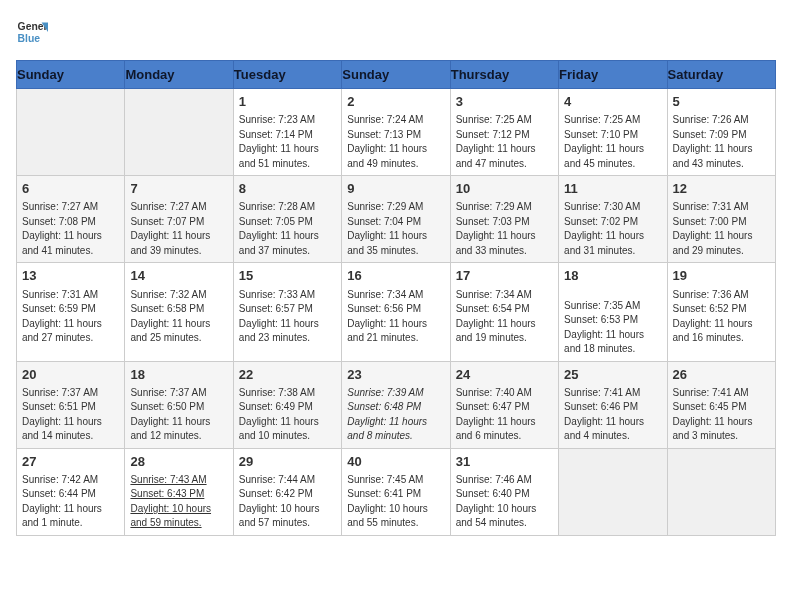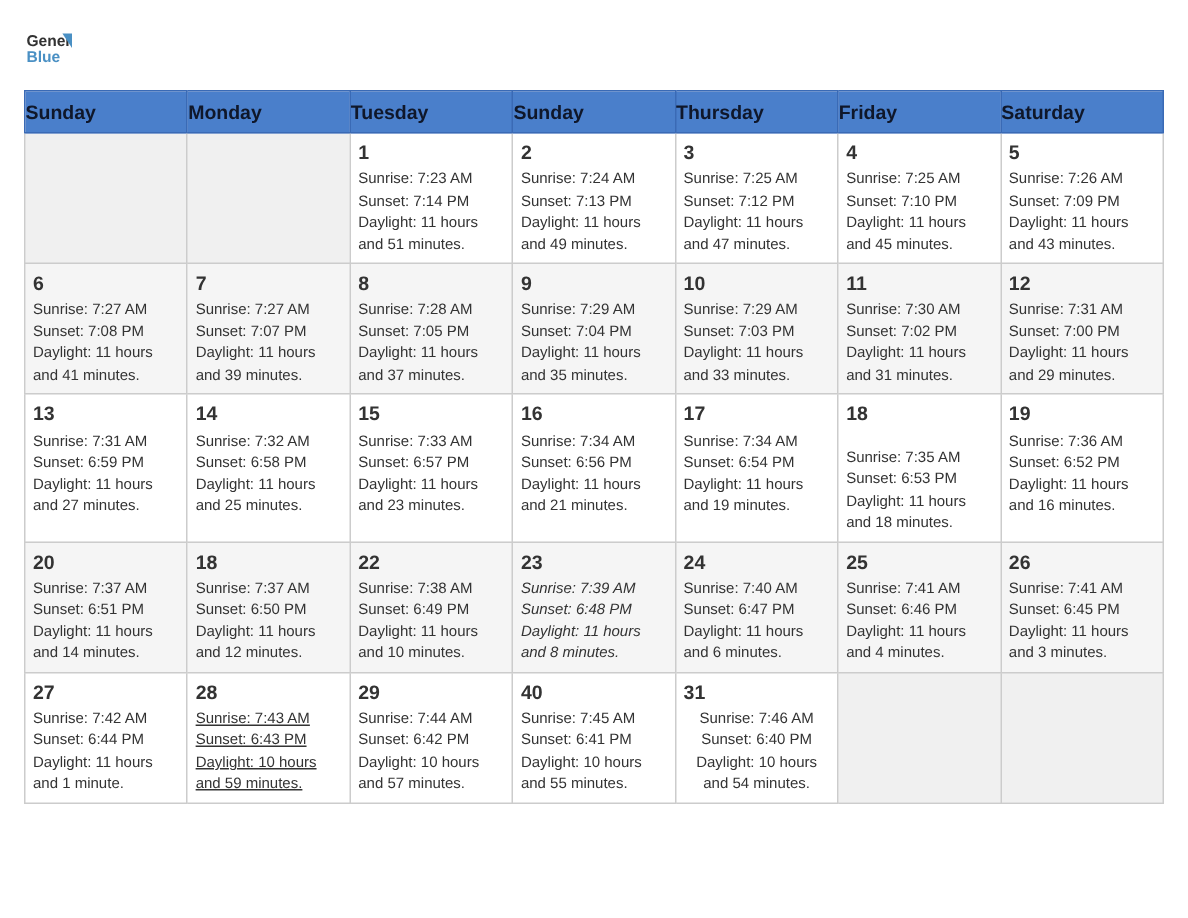--- a/index.html
+++ b/index.html
@@ -301,21 +301,21 @@
 Daylight: 10 hours and 57 minutes.</div>
         </td>
         <td>
           <span class="day-num">40</span>
           <div class="day-info" style="white-space: pre-line;">Sunrise: 7:45 AM
 Sunset: 6:41 PM
 Daylight: 10 hours and 55 minutes.</div>
         </td>
         <td>
           <span class="day-num">31</span>
-          <div class="day-info" style="white-space: pre-line; text-align: center;">Sunrise: 7:46 AM
+          <div class="day-info" style="white-space: pre-line;">Sunrise: 7:46 AM
 Sunset: 6:40 PM
 Daylight: 10 hours and 54 minutes.</div>
         </td>
         <td class="empty"></td>
         <td class="empty"></td>
       </tr>
     </tbody>
 </table>
 
 </body></html>

